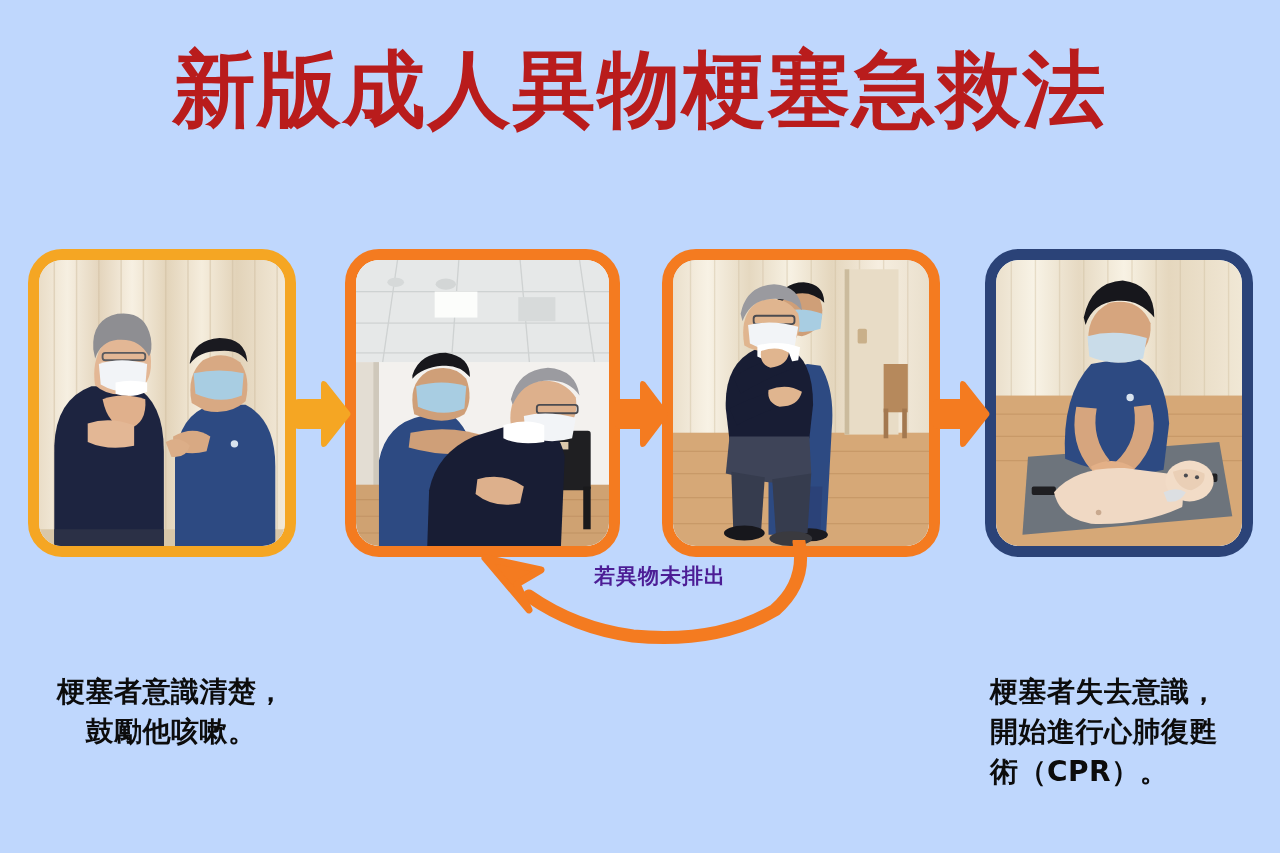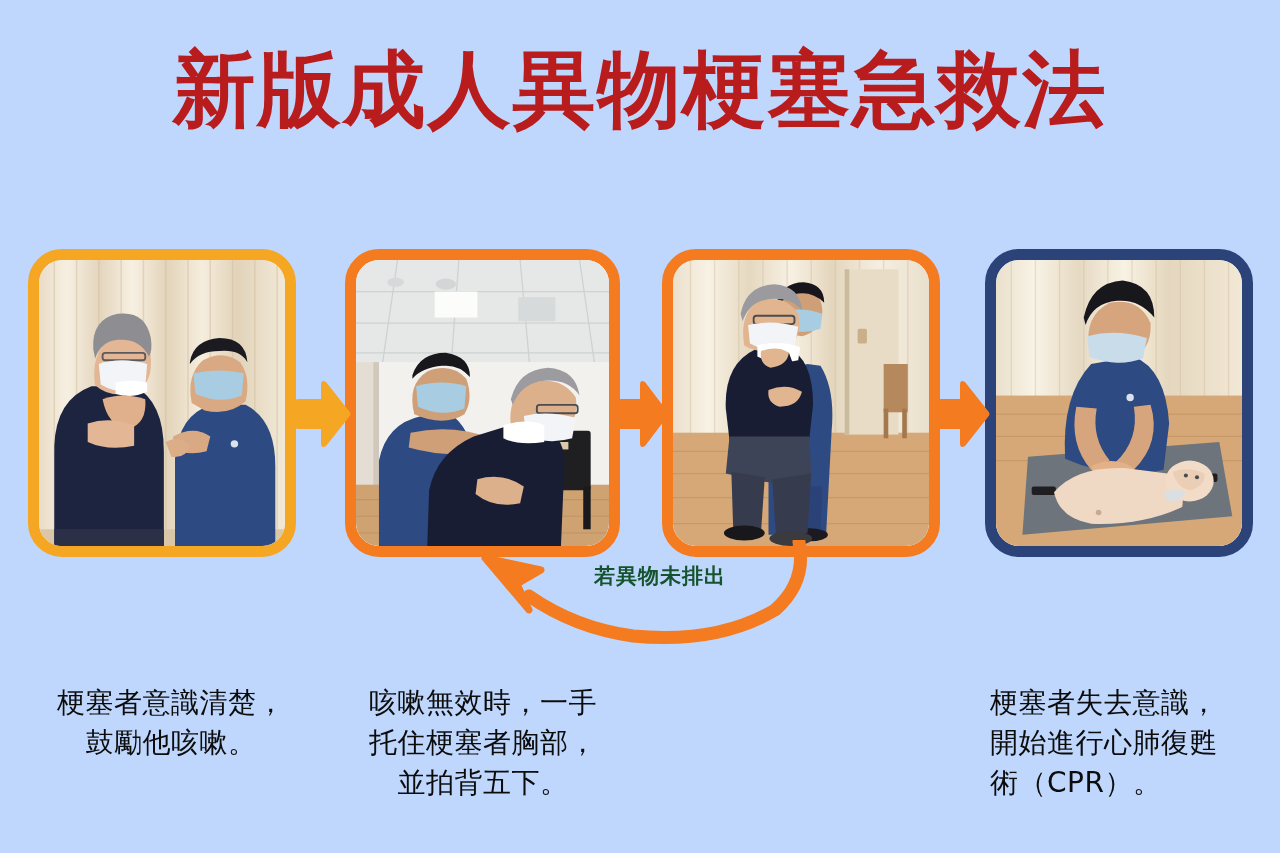--- a/index.html
+++ b/index.html
@@ -58,35 +58,35 @@
     left: 455px; top: 540px;
     width: 400px; height: 110px;
   }
   .feedback-label {
     position: absolute;
     left: 560px; top: 562px;
     width: 200px;
     text-align: center;
     font-size: 21px;
     font-weight: bold;
-    color: #14532d;
+    color: #4c1d95;
     letter-spacing: 1px;
     white-space: nowrap;
   }
 
   
   .captions {
     position: absolute;
     top: 668px; left: 0; width: 1280px; height: 160px;
   }
   .caption {
     position: absolute;
-    top: 15px;
+    top: 4px;
     font-size: 28px;
-    font-weight: normal;
+    font-weight: bold;
     color: #0c0c0c;
     line-height: 1.42;
     letter-spacing: 0.5px;
     white-space: pre-line;
   }
   .cap1 { left: 26px;  width: 290px; text-align: center; }
   .cap2 { left: 338px; width: 290px; text-align: center; }
   .cap3 { left: 690px; width: 290px; text-align: left; }
   .cap4 { left: 990px; width: 290px; text-align: left; }
 </style>
@@ -354,19 +354,16 @@
 
 <svg class="feedback" viewBox="0 0 400 110">
   <path d="M344 2 Q352 42 320 70 Q262 104 178 96 Q120 88 74 56" fill="none" stroke="#f47b20" stroke-width="13" stroke-linecap="round"></path>
   <path d="M30 18 L86 30 L62 44 L74 70 Z" fill="#f47b20" stroke="#f47b20" stroke-width="7" stroke-linejoin="round"></path>
 </svg>
 <div class="feedback-label">若異物未排出</div>
 
 <div class="captions">
   <div class="caption cap1">梗塞者意識清楚，
 鼓勵他咳嗽。</div>
-  <div class="caption cap2">咳嗽無效時，一手
-托住梗塞者胸部，
-並拍背五下。</div>
   <div class="caption cap4">梗塞者失去意識，
 開始進行心肺復甦
 術（CPR）。</div>
 </div>
 
 </body></html>

